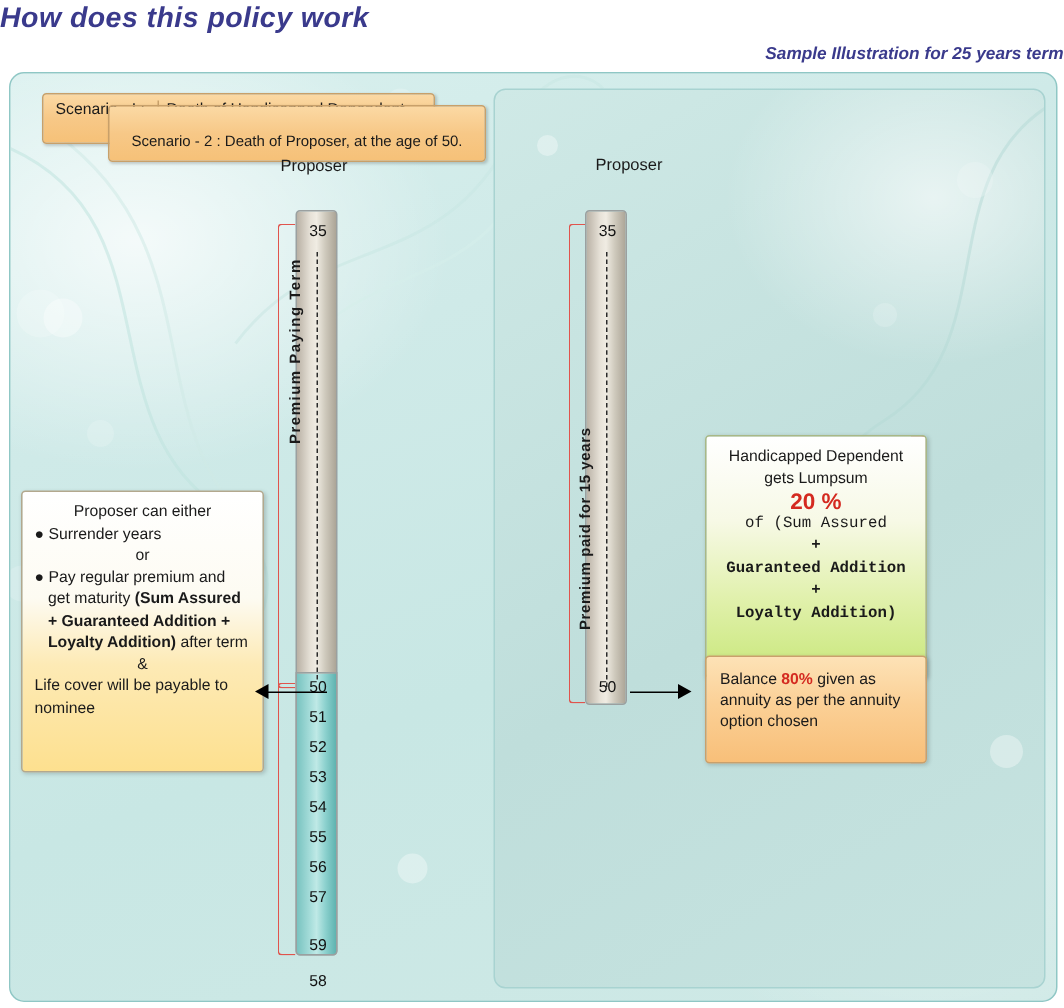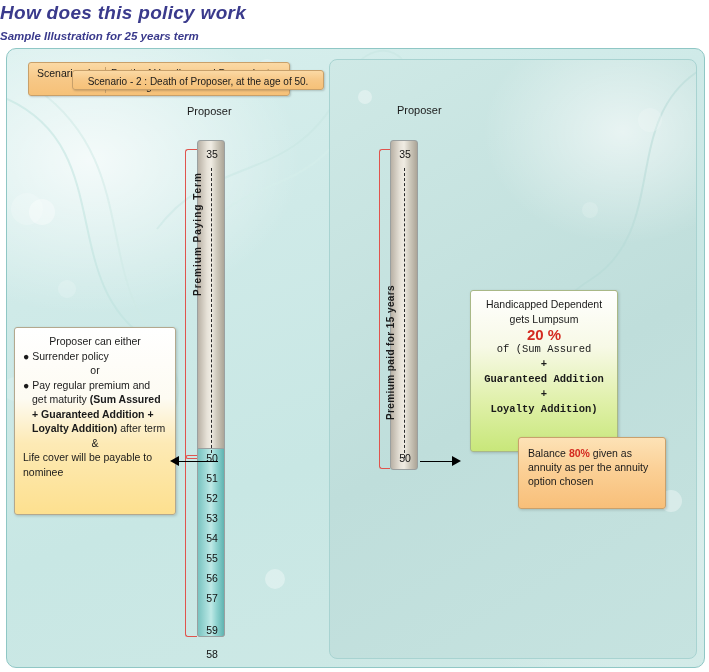--- a/index.html
+++ b/index.html
@@ -28,21 +28,21 @@
     font-size: 19px;
     font-weight: bold;
     font-style: italic;
     color: #3a3a8c;
     letter-spacing: 0.3px;
   }
   .subtitle {
     position: absolute;
     left: 0; top: 30px;
     width: 709px;
-    text-align: left;
+    text-align: right;
     font-size: 11.5px;
     font-weight: bold;
     font-style: italic;
     color: #3a3a8c;
   }
   
   .outer-panel {
     position: absolute;
     left: 6px; top: 48px;
     width: 697px; height: 618px;
@@ -101,21 +101,21 @@
     height: 26px;
     width: 62px;
   }
   #scenario1-box .s-text {
     margin-left: 74px;
     line-height: 13px;
   }
   #scenario2-box {
     left: 72px; top: 70px;
     width: 252px; height: 20px;
-    padding: 5px 4px;
+    padding: 18px 4px;
     text-align: center;
     font-size: 10px;
     white-space: nowrap;
   }
   
   .proposer-label {
     position: absolute;
     font-size: 11px;
     color: #1a1a1a;
     margin-left: 11px;
@@ -235,21 +235,20 @@
     font-size: 15px;
   }
   #lumpsum-box .bold { font-weight: bold; font-family: Liberation Mono, monospace; }
   #balance-box {
     left: 470px; top: 437px;
     width: 148px; height: 72px;
     padding: 8px 9px;
     background: linear-gradient(180deg, #fde2b6 0%, #fbd096 45%, #f8bf79 100%);
     border: 1px solid #c9a06c;
     line-height: 14px;
-    margin-left: 48px;
   }
   #balance-box .pct { color: #d42a20; font-weight: bold; }
   
   .arrow-line {
     position: absolute;
     height: 0;
     border-top: 1.8px solid #000;
   }
   .arrow-head {
     position: absolute;
@@ -326,21 +325,21 @@
   <div class="tick-label" style="left:199px; top:512px;">53</div>
   <div class="tick-label" style="left:199px; top:532px;">54</div>
   <div class="tick-label" style="left:199px; top:552px;">55</div>
   <div class="tick-label" style="left:199px; top:572px;">56</div>
   <div class="tick-label" style="left:199px; top:592px;">57</div>
   <div class="tick-label" style="left:199px; top:608px;margin-top:40px;">58</div>
   <div class="tick-label" style="left:199px; top:624px;">59</div>
 
   <div class="box" id="proposer-choice-box">
     <div class="center">Proposer can either</div>
-    <div class="bullet-line">● <span>Surrender policy</span></div>
+    <div class="bullet-line">● <span>Surrender years</span></div>
     <div class="center">or</div>
     <div class="bullet-line">● <span>Pay regular premium and</span>
       <span>get maturity </span><b>(Sum Assured + Guaranteed Addition + Loyalty Addition)</b><span> after term</span></div>
     <div class="center">&amp;</div>
     <div>Life cover will be payable to nominee</div>
   </div>
 
   <div class="arrow-line" style="left:178px; top:461px; width:40px;"></div>
   <div class="arrow-head left" style="left:170px; top:456px;"></div>
 

